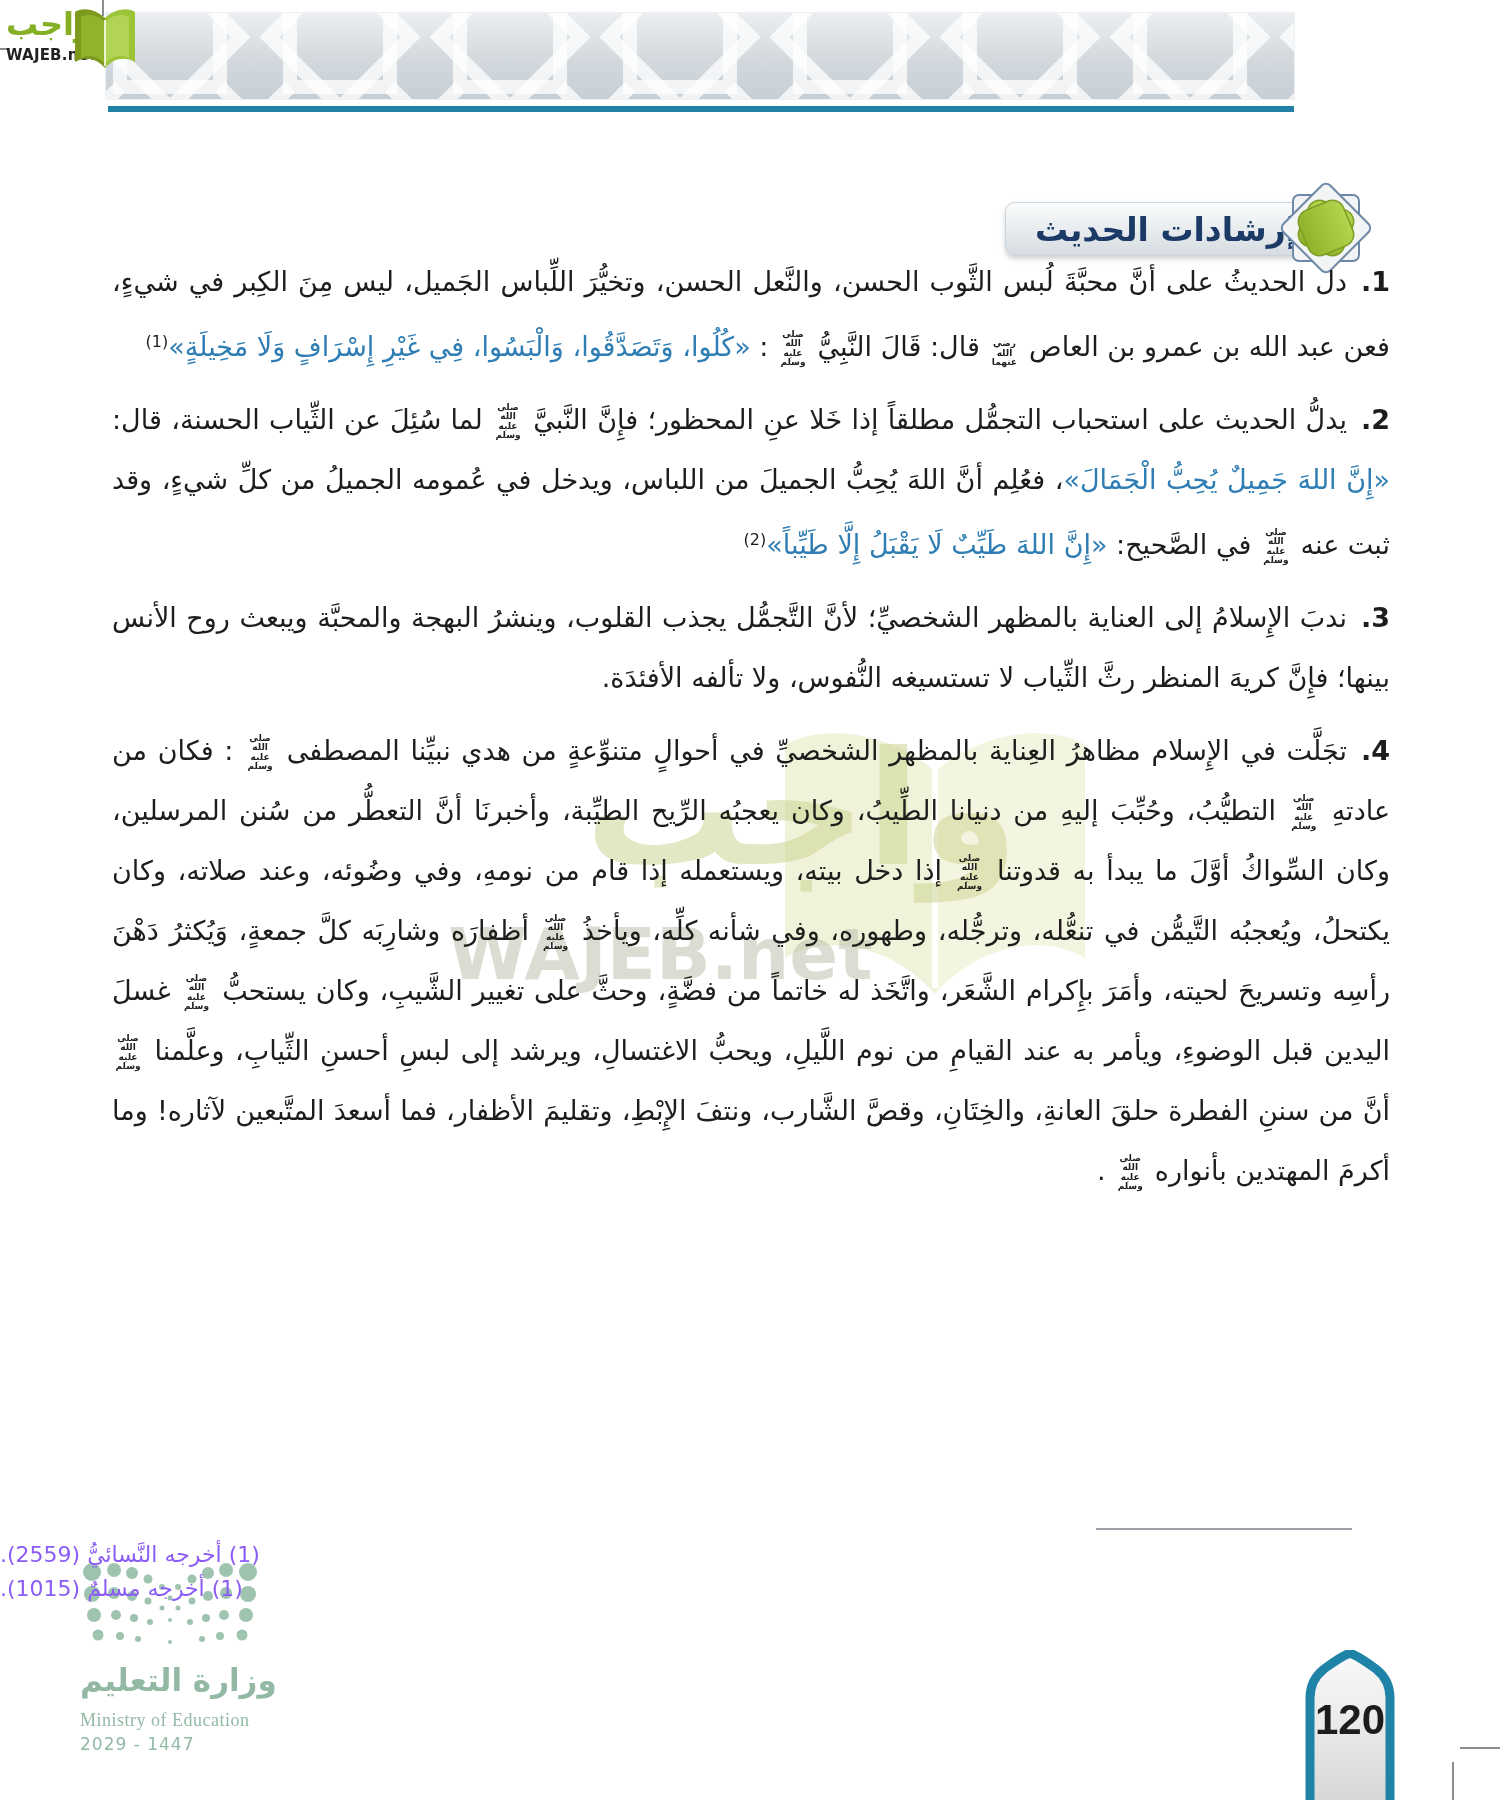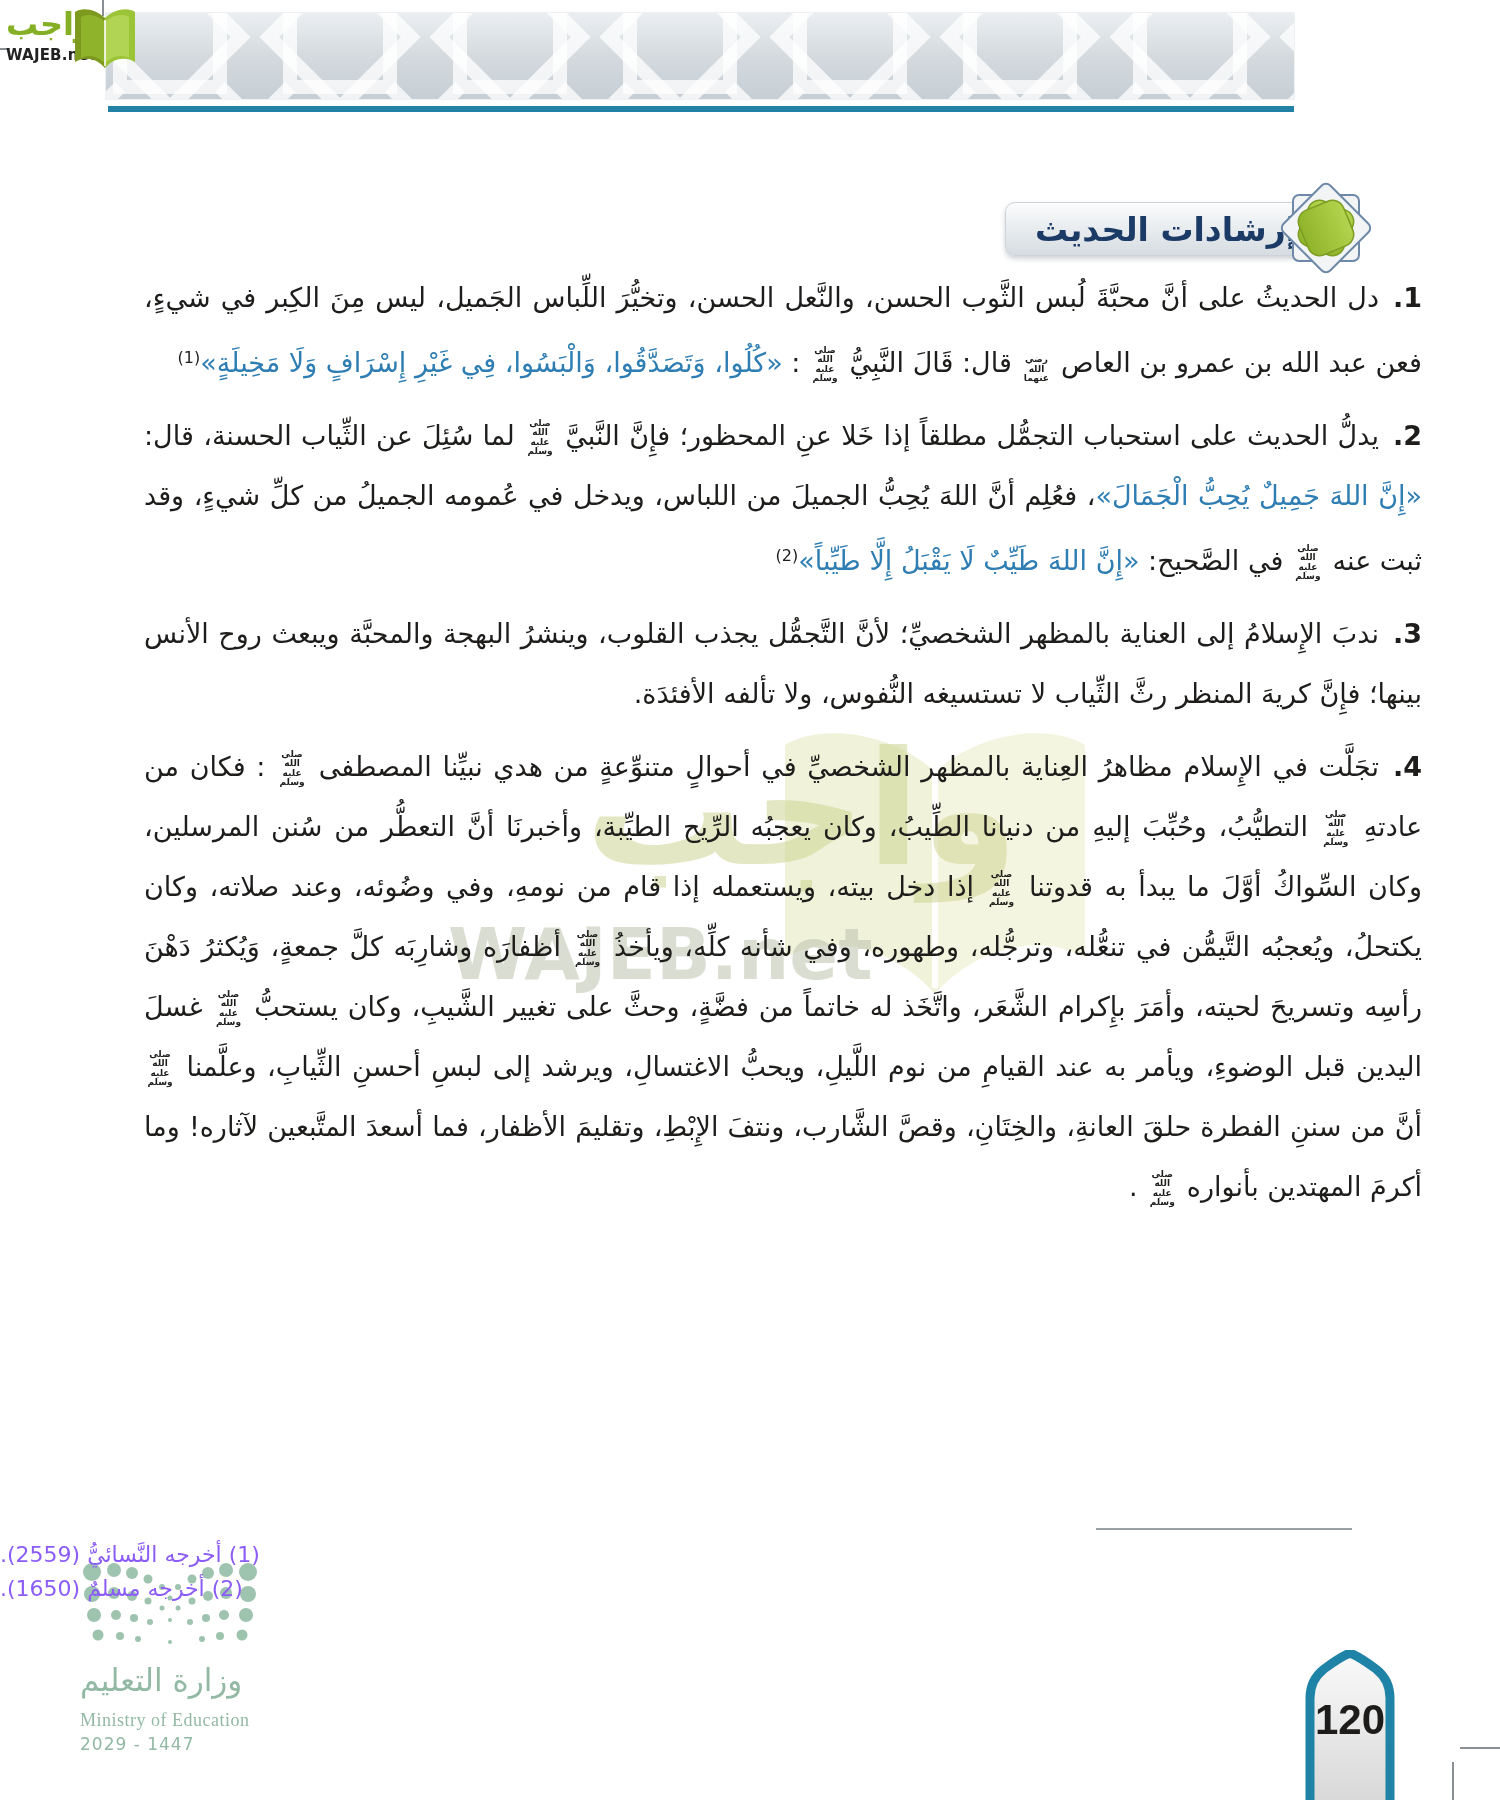--- a/index.html
+++ b/index.html
@@ -35,38 +35,38 @@
               padding-left:20px;}
   .ornament{position:absolute;left:1278px;top:180px;width:96px;height:96px;}
 
   
   .wm{position:absolute;z-index:0;pointer-events:none;}
   .wm-ar{left:585px;top:730px;font-size:158px;font-weight:bold;color:#cfd594;opacity:.55;line-height:1;}
   .wm-net{left:448px;top:918px;font-size:72px;font-weight:bold;color:#c3c8b3;opacity:.6;line-height:1;}
   .wm-book{left:770px;top:718px;opacity:.45;}
 
   
-  .list{position:absolute;left:112px;top:268px;width:1278px;z-index:1;
-        direction:rtl;margin-left:32px;}
+  .list{position:absolute;left:112px;top:252px;width:1278px;z-index:1;
+        direction:rtl;}
   .item{margin-bottom:13px;}
   .itext{margin:0;font-size:27px;line-height:60px;text-align:justify;color:#1e1d1b;}
   .num{font-weight:bold;margin-left:14px;}
   .sg-q{color:#2e7db3;}
   .sg-sup{font-size:16px;vertical-align:9px;color:#1e1d1b;}
   .sg-saw{display:inline-block;width:32px;font-size:9px;line-height:1.05;
           text-align:center;vertical-align:-9px;font-weight:bold;color:#1e1d1b;}
 
   
   .footnotes{position:absolute;left:0;top:1528px;width:1352px;z-index:1;direction:rtl;}
   .fn-rule{border:0;border-top:2px solid #9aa0a5;margin:0 0 8px 0;width:256px;}
   .footnote-line{font-size:22px;line-height:34px;color:#8b5cf6;text-align:left;}
 
   
   .moe{position:absolute;left:80px;top:1560px;width:260px;color:#93b9a5;}
-  .moe-ar{font-size:31px;font-weight:normal;margin-top:6px;letter-spacing:1px;}
+  .moe-ar{font-size:31px;font-weight:bold;margin-top:6px;letter-spacing:1px;}
   .moe-en{font-size:18px;margin-top:12px;letter-spacing:.5px;font-family:Liberation Serif, serif;}
   .moe-years{font-size:17px;margin-top:3px;letter-spacing:1px;}
 
   
   .arch{position:absolute;left:1302px;top:1650px;width:96px;height:150px;}
   .arch-num{position:absolute;left:0;top:46px;width:96px;text-align:center;
             font-family:"Liberation Sans","DejaVu Sans",sans-serif;
             font-size:42px;font-weight:bold;color:#1d1c1a;}
 </style>
 </head>
@@ -165,21 +165,21 @@
 
     <div class="item">
       <p class="itext"><span class="num">4.</span><span class="sg-n">تجَلَّت في الإِسلام مظاهرُ العِناية بالمظهر الشخصيِّ في أحوالٍ متنوِّعةٍ من هدي نبيِّنا المصطفى </span><span class="sg-saw">صلى الله عليه وسلم</span><span class="sg-n"> : فكان من عادتهِ </span><span class="sg-saw">صلى الله عليه وسلم</span><span class="sg-n"> التطيُّبُ، وحُبِّبَ إليهِ من دنيانا الطِّيبُ، وكان يعجبُه الرِّيح الطيِّبة، وأخبرنَا أنَّ التعطُّر من سُنن المرسلين، وكان السِّواكُ أوَّلَ ما يبدأ به قدوتنا </span><span class="sg-saw">صلى الله عليه وسلم</span><span class="sg-n"> إذا دخل بيته، ويستعمله إذا قام من نومهِ، وفي وضُوئه، وعند صلاته، وكان يكتحلُ، ويُعجبُه التَّيمُّن في تنعُّله، وترجُّله، وطهوره، وفي شأنه كلِّه، ويأخذُ </span><span class="sg-saw">صلى الله عليه وسلم</span><span class="sg-n"> أظفارَه وشارِبَه كلَّ جمعةٍ، وَيُكثرُ دَهْنَ رأسِه وتسريحَ لحيته، وأمَرَ بإِكرام الشَّعَر، واتَّخَذ له خاتماً من فضَّةٍ، وحثَّ على تغيير الشَّيبِ، وكان يستحبُّ </span><span class="sg-saw">صلى الله عليه وسلم</span><span class="sg-n"> غسلَ اليدين قبل الوضوءِ، ويأمر به عند القيامِ من نوم اللَّيلِ، ويحبُّ الاغتسالِ، ويرشد إلى لبسِ أحسنِ الثِّيابِ، وعلَّمنا </span><span class="sg-saw">صلى الله عليه وسلم</span><span class="sg-n"> أنَّ من سننِ الفطرة حلقَ العانةِ، والخِتَانِ، وقصَّ الشَّارب، ونتفَ الإِبْطِ، وتقليمَ الأظفار، فما أسعدَ المتَّبعين لآثاره! وما أكرمَ المهتدين بأنواره </span><span class="sg-saw">صلى الله عليه وسلم</span><span class="sg-n"> .</span></p>
     </div>
   </div>
 
   <div class="footnotes">
     <hr class="fn-rule">
     <div id="fn-lines">
         <div class="footnote-line">(1) أخرجه النَّسائيُّ (2559).</div>
-        <div class="footnote-line">(2) أخرجه مسلمٌ (1650).</div>
+        <div class="footnote-line">(1) أخرجه مسلمٌ (1015).</div>
       </div>
   </div>
 
   <div class="moe">
     <svg width="180" height="92" viewBox="0 0 180 92">
       <g fill="#9ec3af">
         <circle cx="12" cy="12" r="9"></circle>
           <circle cx="34" cy="10" r="7"></circle>
           <circle cx="52" cy="13" r="6"></circle>
           <circle cx="68" cy="19" r="4.5"></circle>

